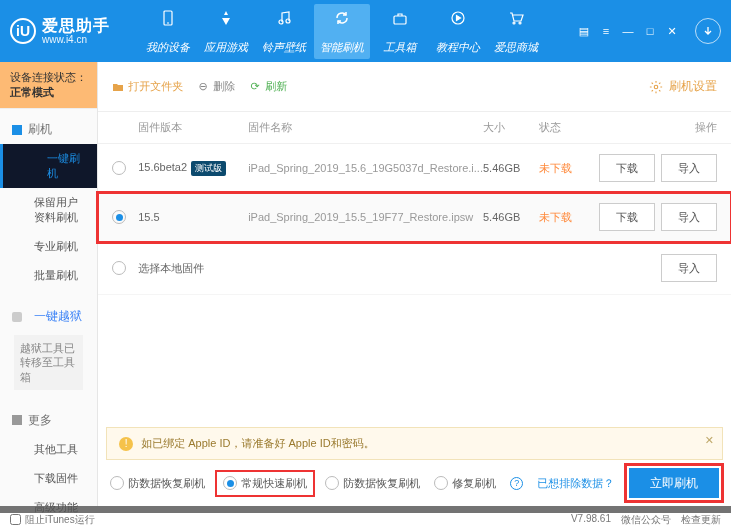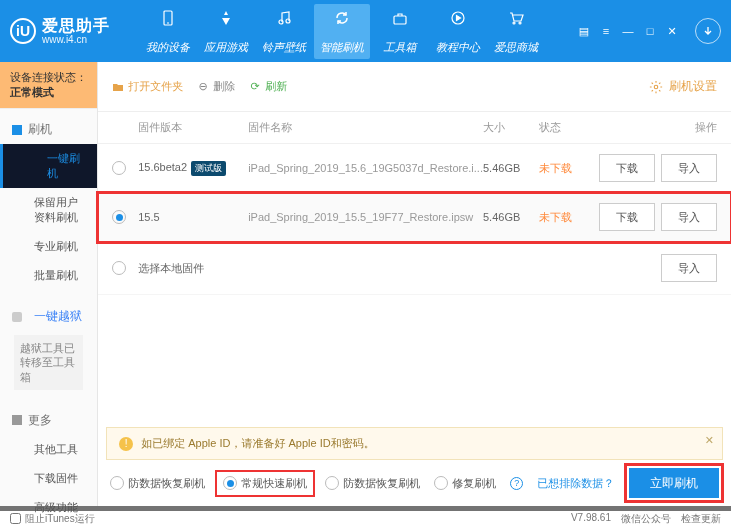--- a/index.html
+++ b/index.html
@@ -57,21 +57,21 @@
 .alert .warn{ width:14px;height:14px;border-radius:50%; background:#f5c24a; color:#fff; display:flex;align-items:center;justify-content:center; font-size:10px;}
 .alert .close{ position:absolute; right:8px; top:6px; color:#bfa96a; cursor:pointer;}
 
 .options { padding:8px 12px; display:flex; align-items:center; gap:14px; font-size:11px; color:#555;}
 .opt{ display:flex; align-items:center; gap:4px;}
 .opt.box{ outline:2px solid #e33; outline-offset:2px; padding:2px 4px;}
 .link-blue{color:#1b8fe6; cursor:pointer;}
 .qmark{ width:13px;height:13px;border:1px solid #1b8fe6;border-radius:50%;color:#1b8fe6;display:inline-flex;align-items:center;justify-content:center;font-size:9px;}
 .btn-primary{ margin-left:auto; width:90px; height:30px; background:#1b8fe6; color:#fff; border:none; font-size:12px; cursor:pointer; outline:3px solid #e33; outline-offset:2px;}
 
-.footer{ height:20px; border-top:5px solid #737373; display:flex; align-items:center; padding:0 10px; font-size:10px; color:#777; gap:16px;}
+.footer{ height:20px; border-top:7px solid #737373; display:flex; align-items:center; padding:0 10px; font-size:10px; color:#777; gap:16px;}
 .footer .chk{display:flex;align-items:center;gap:4px;}
 .footer .right{margin-left:auto; display:flex; gap:10px;}
 input[type=checkbox]{ width:11px; height:11px;}
 svg{display:block;}
 </style>
 </head>
 <body>
 
 <div class="titlebar">
   <div class="logo-wrap">

